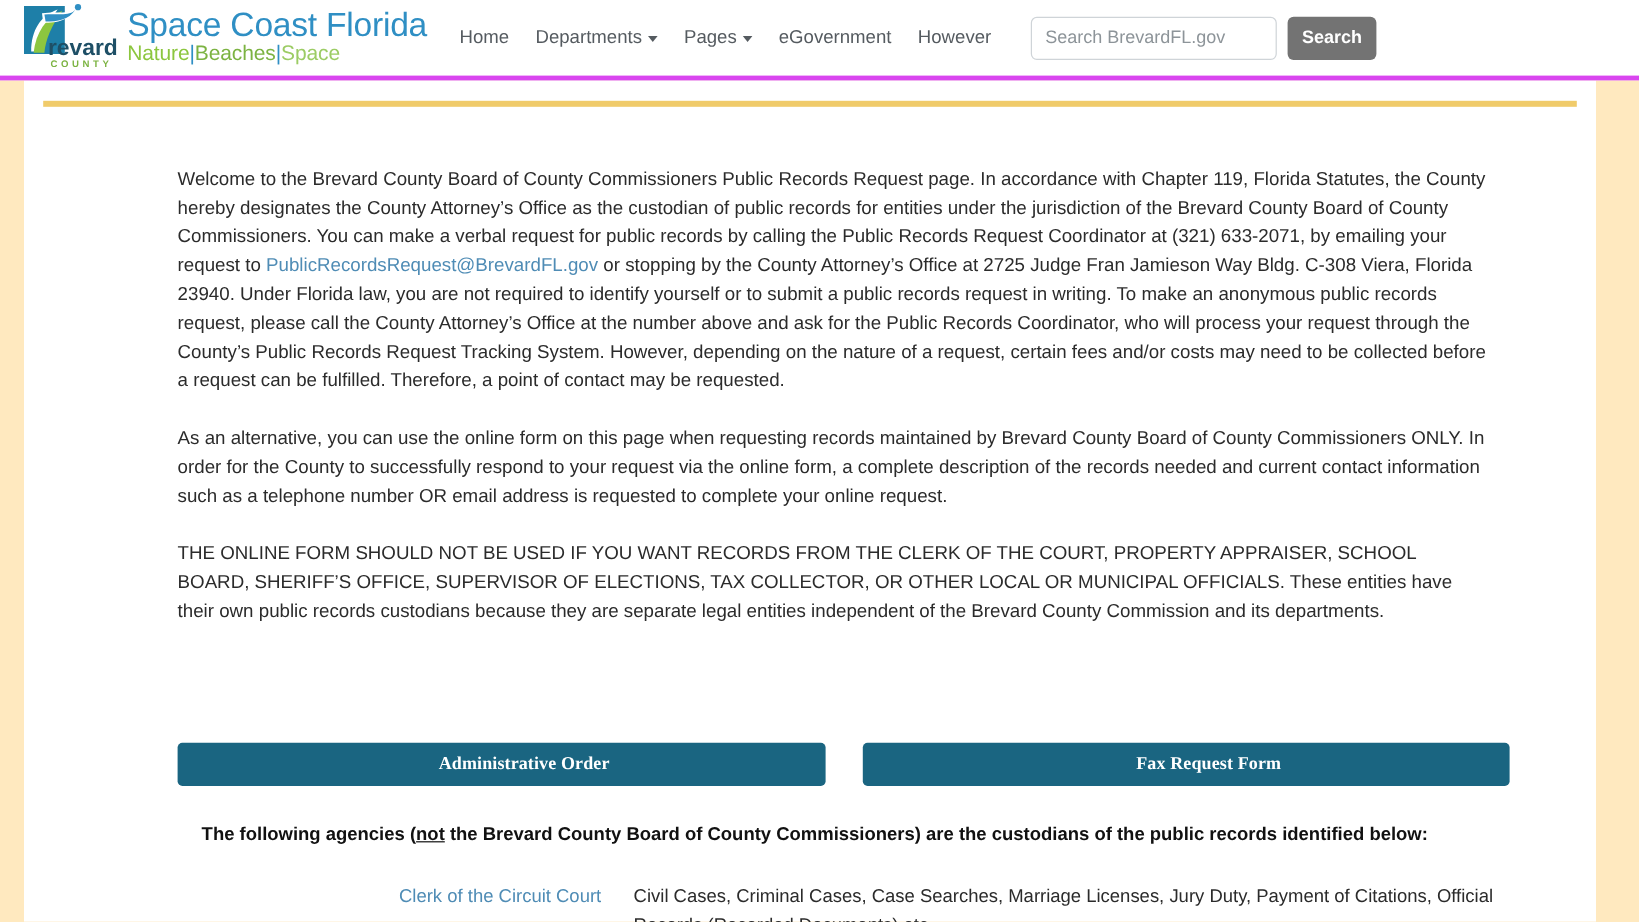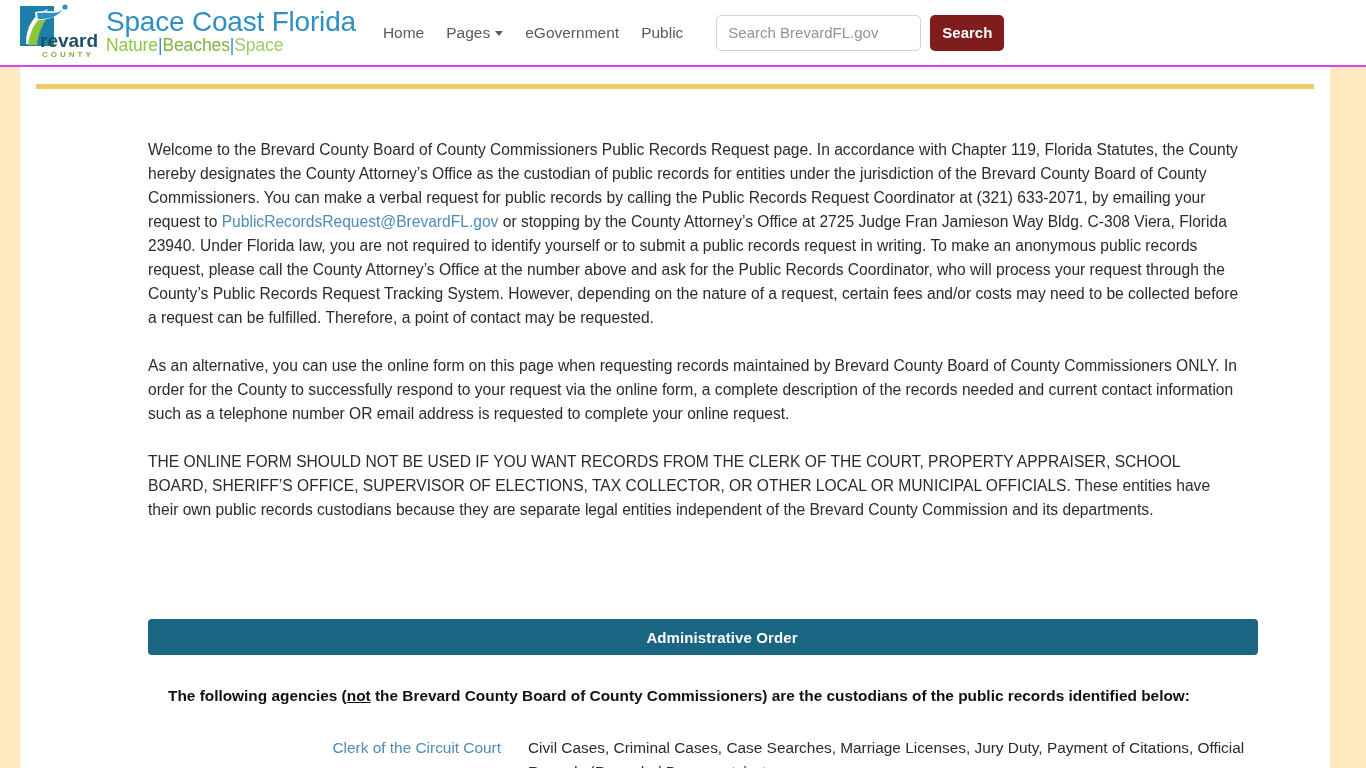--- a/index.html
+++ b/index.html
@@ -11,21 +11,21 @@
     background: #ffe9bf;
     font-family: "Liberation Sans", sans-serif;
   }
 
   
   .site-header {
     position: relative;
     width: 1366px;
     height: 67px;
     background: #ffffff;
-    border-bottom: 2px solid #d946ef;
+    border-bottom: 4px solid #d946ef;
     display: flex;
     align-items: center;
     padding-left: 18px;
     z-index: 20;
   }
 
   .brand { display: flex; align-items: center; flex: 0 0 auto; }
 
   .logo-mark {
     position: relative;
@@ -100,21 +100,21 @@
     color: #495057;
     font-family: "Liberation Sans", sans-serif;
     background: #fff;
     outline: none;
   }
   .search-input::placeholder { color: #8d9499; }
   .search-btn {
     margin-left: 9px;
     height: 36px;
     min-width: 73px;
-    background: #7f1d1d;
+    background: #737373;
     color: #fff;
     border: none;
     border-radius: 5px;
     font-size: 15px;
     font-weight: bold;
     cursor: pointer;
     font-family: "Liberation Sans", sans-serif;
     padding: 0 12px;
   }
 
@@ -185,21 +185,21 @@
   }
   .doc-btn {
     flex: 1 1 0;
     height: 36px;
     background: #1a6581;
     color: #ffffff;
     border: none;
     border-radius: 4px;
     font-size: 15px;
     font-weight: bold;
-    font-family: Liberation Sans, sans-serif;
+    font-family: Liberation Serif, serif;
     cursor: pointer;
     display: flex;
     align-items: center;
     justify-content: center;
     letter-spacing: 0.1px;
     padding-left: 44px;
   }
 
   .agencies-heading {
     position: absolute;
@@ -262,28 +262,32 @@
       <div class="brand-line1">Space Coast Florida</div>
       <div class="brand-line2"><span class="w-nature">Nature</span><span class="sep">|</span><span class="w-beaches">Beaches</span><span class="sep">|</span><span class="w-space">Space</span></div>
     </div>
   </div>
 
   <nav class="main-nav">
     <a class="nav-item" href="#">
         <span>Home</span>
       </a>
     <a class="nav-item" href="#">
+        <span>Departments</span>
+        <span class="caret"></span>
+      </a>
+    <a class="nav-item" href="#">
         <span>Pages</span>
         <span class="caret"></span>
       </a>
     <a class="nav-item" href="#">
         <span>eGovernment</span>
       </a>
     <a class="nav-item" href="#">
-        <span>Public</span>
+        <span>However</span>
       </a>
   </nav>
 
   <div class="search-wrap">
     <input class="search-input" type="text" placeholder="Search BrevardFL.gov" style="">
     <button class="search-btn">Search</button>
   </div>
 </div>
 
 <div class="page-bg">
@@ -295,20 +299,21 @@
     <div class="body-inner">
 
       <p class="para"><span>Welcome to the Brevard County Board of County Commissioners Public Records Request page. In accordance with Chapter 119, Florida Statutes, the County hereby designates the County Attorney’s Office as the custodian of public records for entities under the jurisdiction of the Brevard County Board of County Commissioners. You can make a verbal request for public records by calling the Public Records Request Coordinator at (321) 633-2071, by emailing your request to </span><a class="inline-link" href="#">PublicRecordsRequest@BrevardFL.gov</a><span> or stopping by the County Attorney’s Office at 2725 Judge Fran Jamieson Way Bldg. C-308 Viera, Florida 23940. Under Florida law, you are not required to identify yourself or to submit a public records request in writing. To make an anonymous public records request, please call the County Attorney’s Office at the number above and ask for the Public Records Coordinator, who will process your request through the County’s Public Records Request Tracking System. However, depending on the nature of a request, certain fees and/or costs may need to be collected before a request can be fulfilled. Therefore, a point of contact may be requested.</span></p>
 
       <p class="para">As an alternative, you can use the online form on this page when requesting records maintained by Brevard County Board of County Commissioners ONLY. In order for the County to successfully respond to your request via the online form, a complete description of the records needed and current contact information such as a telephone number OR email address is requested to complete your online request.</p>
 
       <p class="para">THE ONLINE FORM SHOULD NOT BE USED IF YOU WANT RECORDS FROM THE CLERK OF THE COURT, PROPERTY APPRAISER, SCHOOL BOARD, SHERIFF’S OFFICE, SUPERVISOR OF ELECTIONS, TAX COLLECTOR, OR OTHER LOCAL OR MUNICIPAL OFFICIALS. These entities have their own public records custodians because they are separate legal entities independent of the Brevard County Commission and its departments.</p>
 
       <div class="btn-row">
         <button class="doc-btn">Administrative Order</button>
+        <button class="doc-btn">Fax Request Form</button>
       </div>
 
       <div class="agencies-heading"><span>The following agencies (</span><u>not</u><span> the Brevard County Board of County Commissioners) are the custodians of the public records identified below:</span></div>
 
       <table class="agency-table">
         <tbody>
           <tr>
             <td class="agency-name"><a class="agency-link" href="#">Clerk of the Circuit Court</a></td>
             <td class="agency-records">Civil Cases, Criminal Cases, Case Searches, Marriage Licenses, Jury Duty, Payment of Citations, Official Records (Recorded Documents) etc.</td>
           </tr>

